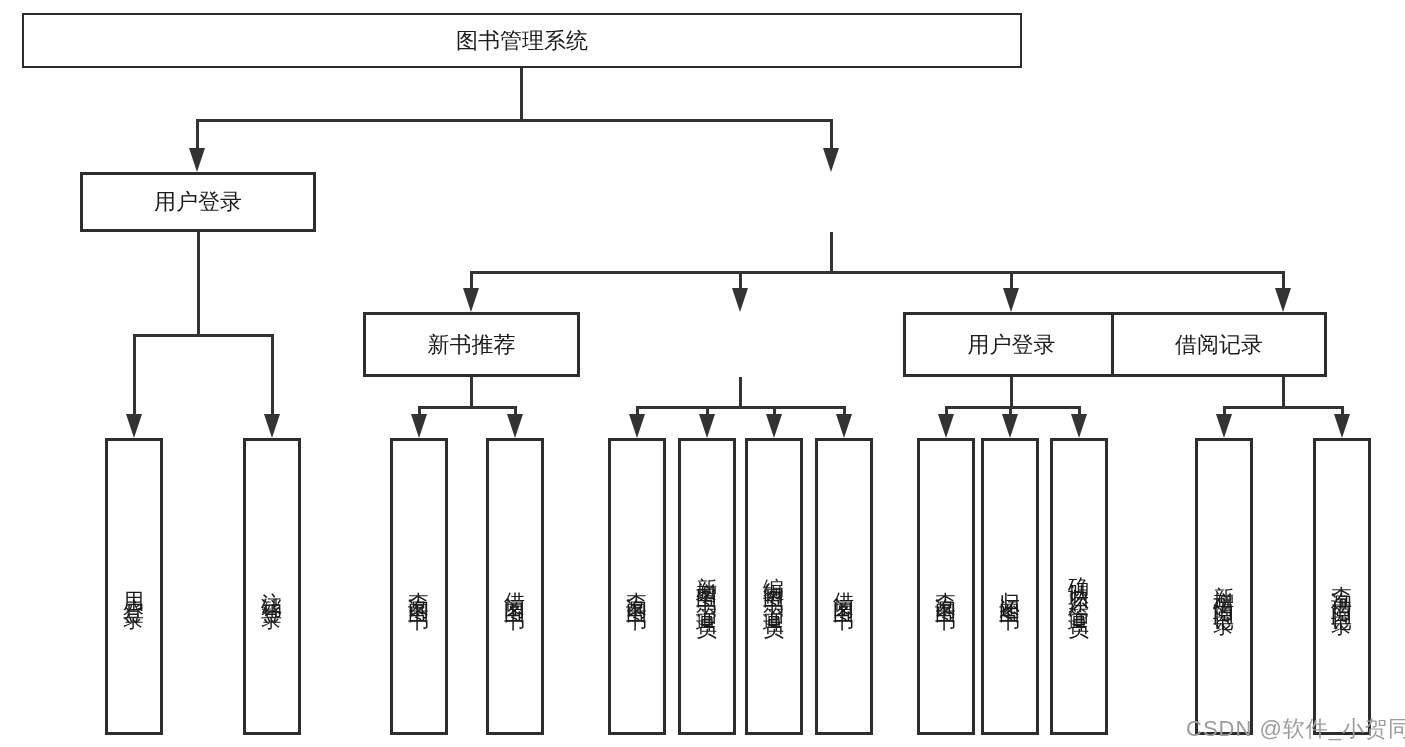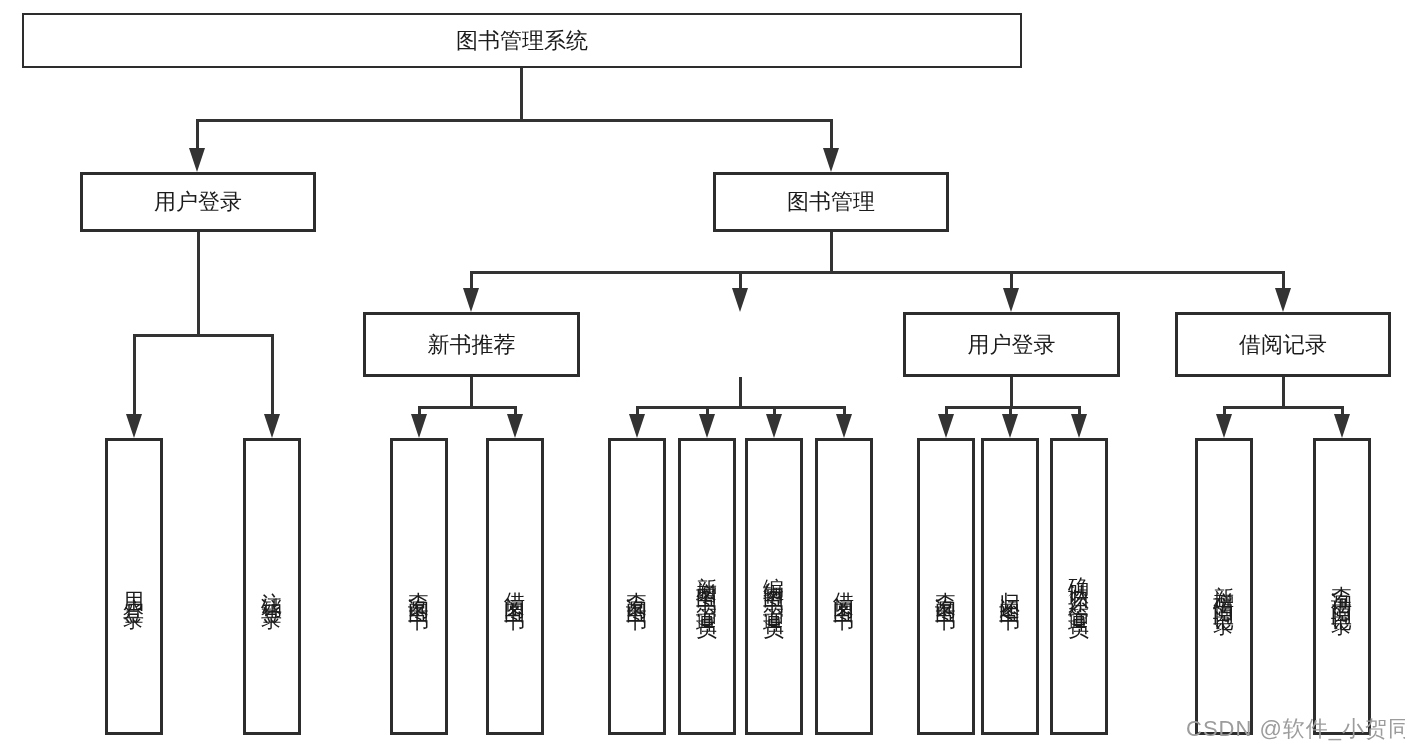--- a/index.html
+++ b/index.html
@@ -32,21 +32,21 @@
     font-size: 22px;
   }
   .node-l2 { top: 172px; width: 236px; height: 60px; font-size: 22px; }
   .node-user-login   { left: 80px; }
   .node-book-mgmt    { left: 713px; }
 
   .node-l3 { top: 312px; height: 65px; font-size: 22px; }
   .node-new-book       { left: 363px;  width: 217px; }
   .node-book-borrow    { left: 631px;  width: 217px; }
   .node-current-borrow { left: 903px;  width: 217px; }
-  .node-borrow-records { left: 1175px; width: 216px; }
+  .node-borrow-records { left: 1111px; width: 216px; }
 
   .leaf {
     position: absolute;
     top: 438px;
     width: 58px;
     height: 297px;
     background: #ffffff;
     border: 3px solid #2d2d2d;
     display: flex;
     align-items: center;
@@ -155,21 +155,20 @@
   }
 </style>
 </head>
 <body>
 
 <div class="canvas">
 
   <div class="node node-root">图书管理系统</div>
 
   <div class="node node-l2 node-user-login">用户登录</div>
-  <div class="node node-l2 node-book-mgmt">图书管理</div>
 
   <div class="node node-l3 node-new-book">新书推荐</div>
   <div class="node node-l3 node-current-borrow">用户登录</div>
   <div class="node node-l3 node-borrow-records">借阅记录</div>
 
   <div class="leaf lf-1">
     <span>用户登录</span>
   </div>
   <div class="leaf lf-2">
     <span>注销登录</span>

